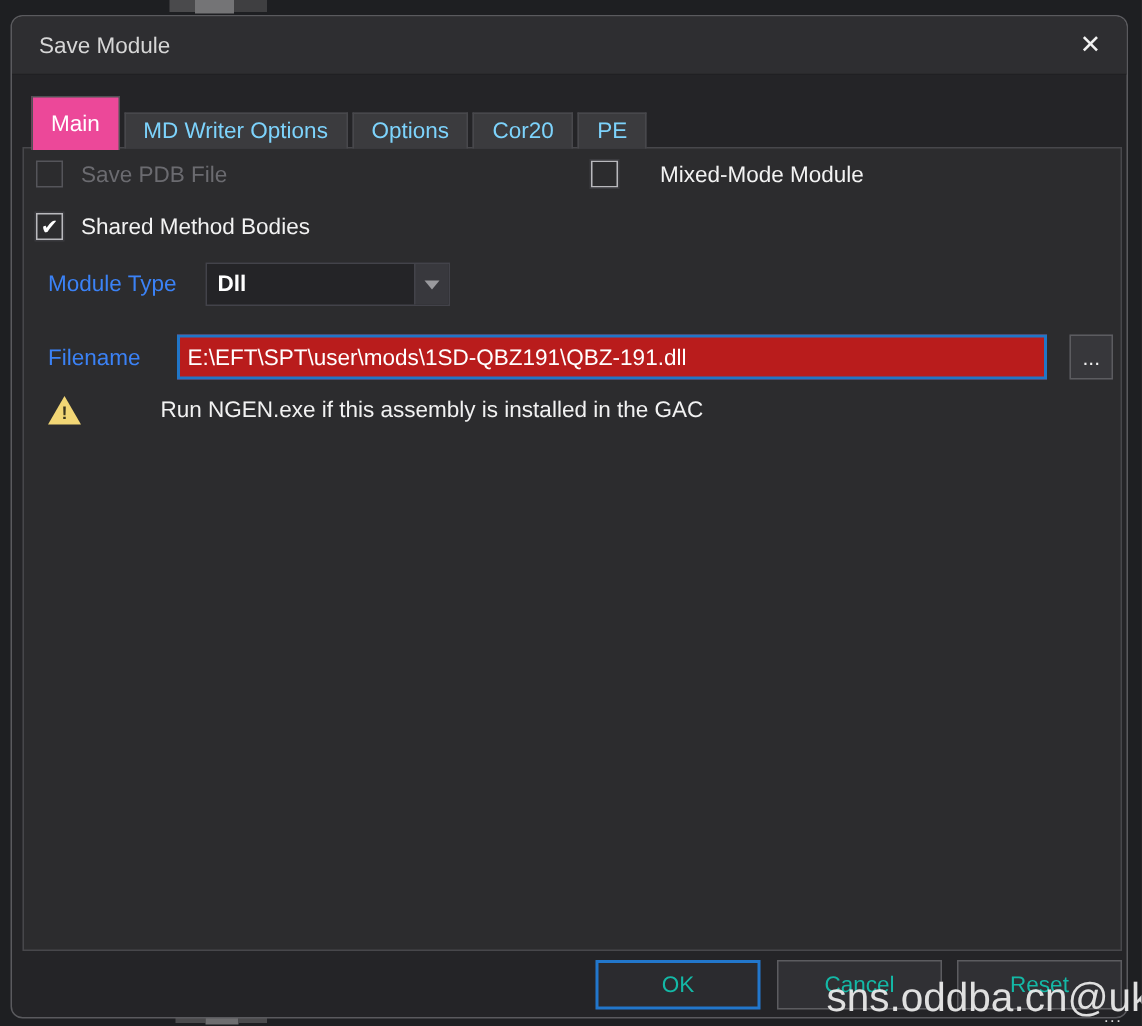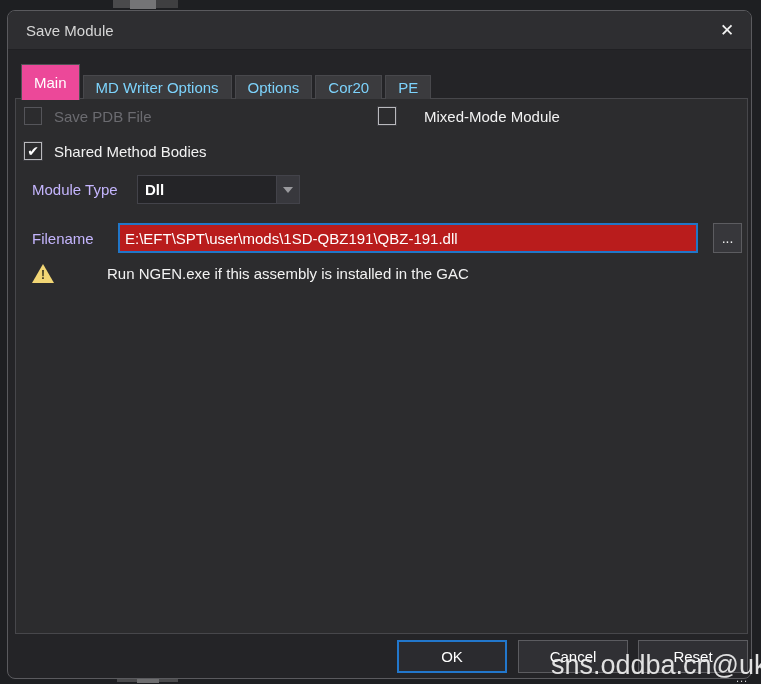--- a/index.html
+++ b/index.html
@@ -53,21 +53,21 @@
   }
   .cb-row{position:absolute;display:flex;align-items:center;gap:12px;}
   .checkbox{
     width:18px;height:18px;box-sizing:border-box;background:#2c2c2e;
     border:1px solid #b9b9bd;display:flex;align-items:center;justify-content:center;
     color:#ffffff;font-size:14px;line-height:1;outline:1px solid #3a3a3e;
   }
   .checkbox.disabled{border-color:#55555a;outline:none;}
   .cb-label{color:#f2f2f2;font-size:15px;}
   .cb-label.disabled{color:#6b6b70;}
-  .field-label{position:absolute;color:#c4b5fd;font-size:15px;}
+  .field-label{position:absolute;color:#3b82f6;font-size:15px;}
   .combobox{
     position:absolute;left:121px;top:76px;width:163px;height:29px;box-sizing:border-box;
     background:#242427;border:1px solid #43434a;display:flex;align-items:stretch;
   }
   .combobox .value{
     flex:1;color:#ffffff;font-size:15px;display:flex;align-items:center;padding-left:7px;font-weight:bold;
   }
   .combo-arrow{
     width:22px;background:#38383d;border-left:1px solid #43434a;
     display:flex;align-items:center;justify-content:center;
@@ -93,21 +93,21 @@
     border-bottom:19px solid #f2d675;
   }
   .warn-tri::after{
     content:"!";position:absolute;left:-2px;top:4px;color:#3a3520;
     font-size:12px;font-weight:bold;
   }
   .warn-text{color:#f2f2f2;font-size:15px;margin-left:40px;}
   
   .btn{
     position:absolute;top:629px;width:110px;height:33px;box-sizing:border-box;
-    background:#303034;border:1px solid #5c5c60;color:#ffffff;font-size:15px;
+    background:#303034;border:1px solid #5c5c60;color:#14b8a6;font-size:15px;
     display:flex;align-items:center;justify-content:center;
   }
   .btn.primary{background:#2b2b2f;border:2px solid #2277cc;}
   .btn-ok{left:389px;}
   .btn-cancel{left:510px;}
   .btn-reset{left:630px;}
   
   .watermark{
     position:absolute;left:551px;top:650px;z-index:5;
     color:rgba(238,238,238,0.93);font-size:27px;white-space:nowrap;
@@ -147,21 +147,21 @@
     <div class="tab">PE</div>
   </div>
 
   <div class="panel">
 
     <div class="cb-row" style="left:8px;top:8px;">
       <span class="checkbox disabled"></span>
       <span class="cb-label disabled">Save PDB File</span>
     </div>
 
-    <div class="cb-row" style="left:362px;top:8px;gap:28px;">
+    <div class="cb-row" style="left:378px;top:8px;gap:28px;">
       <span class="checkbox"></span>
       <span class="cb-label">Mixed-Mode Module</span>
     </div>
 
     <div class="cb-row" style="left:8px;top:43px;">
       <span class="checkbox">✔</span>
       <span class="cb-label">Shared Method Bodies</span>
     </div>
 
     <span class="field-label" style="left:16px;top:82px;">Module Type</span>

